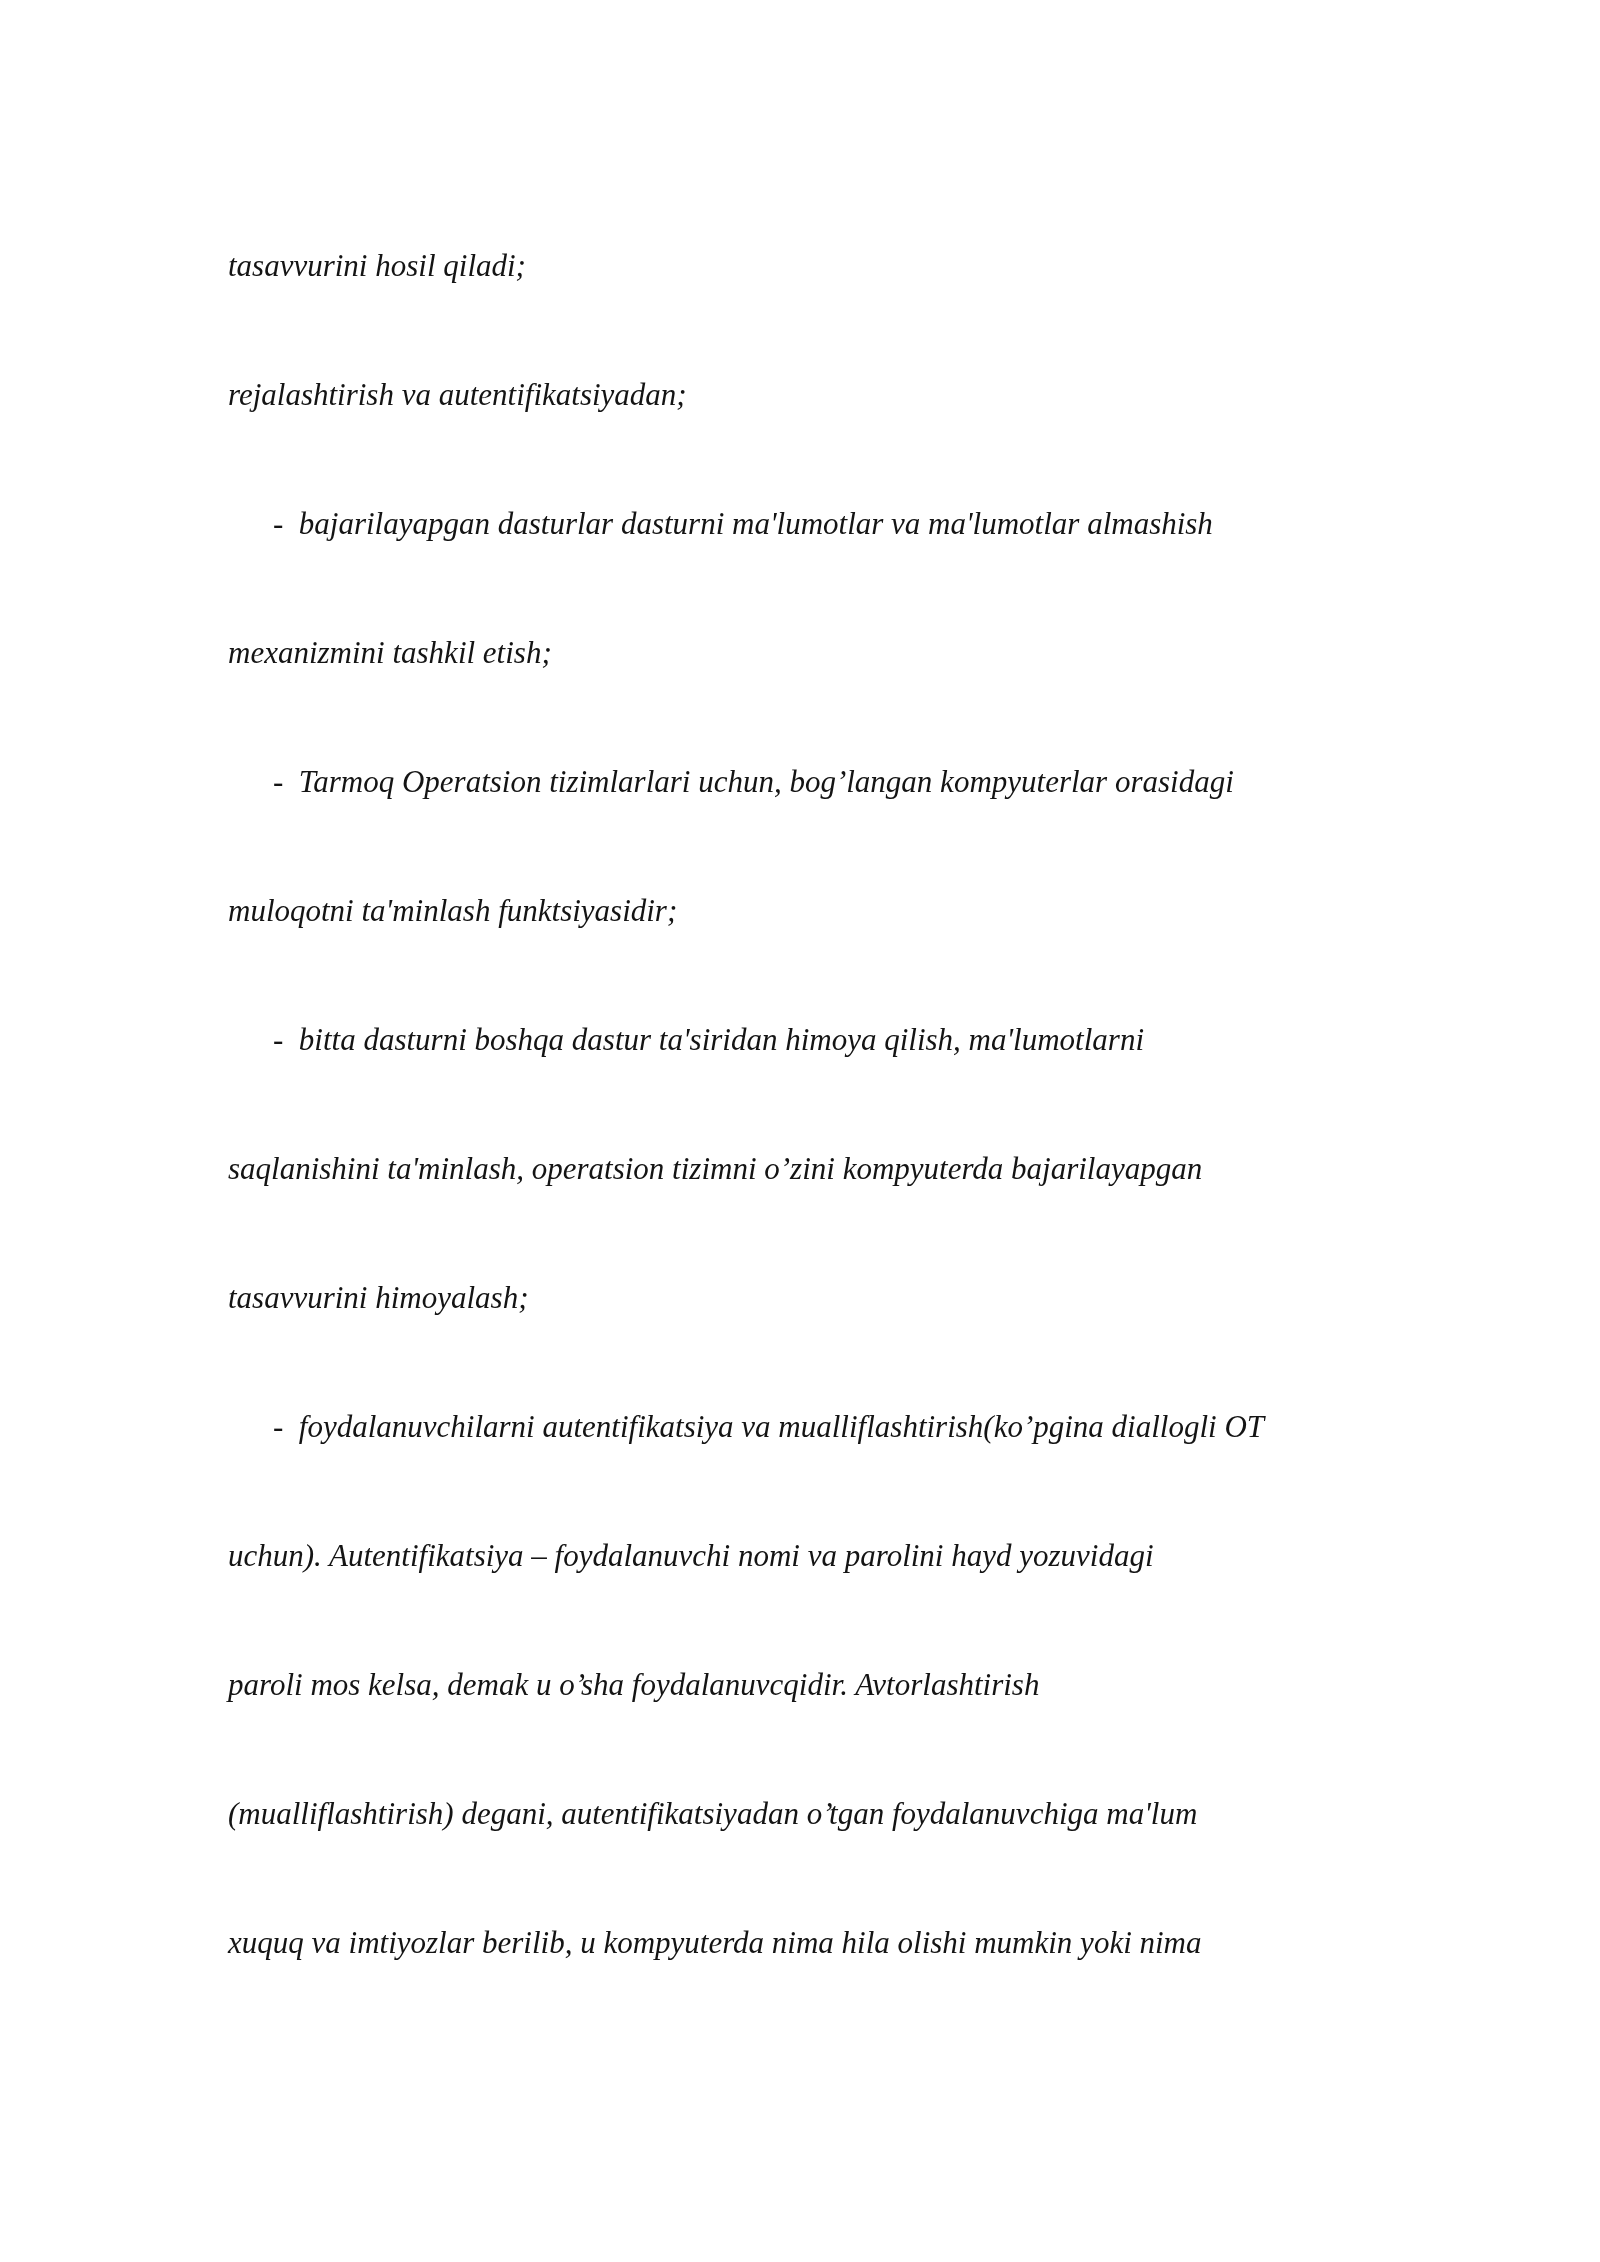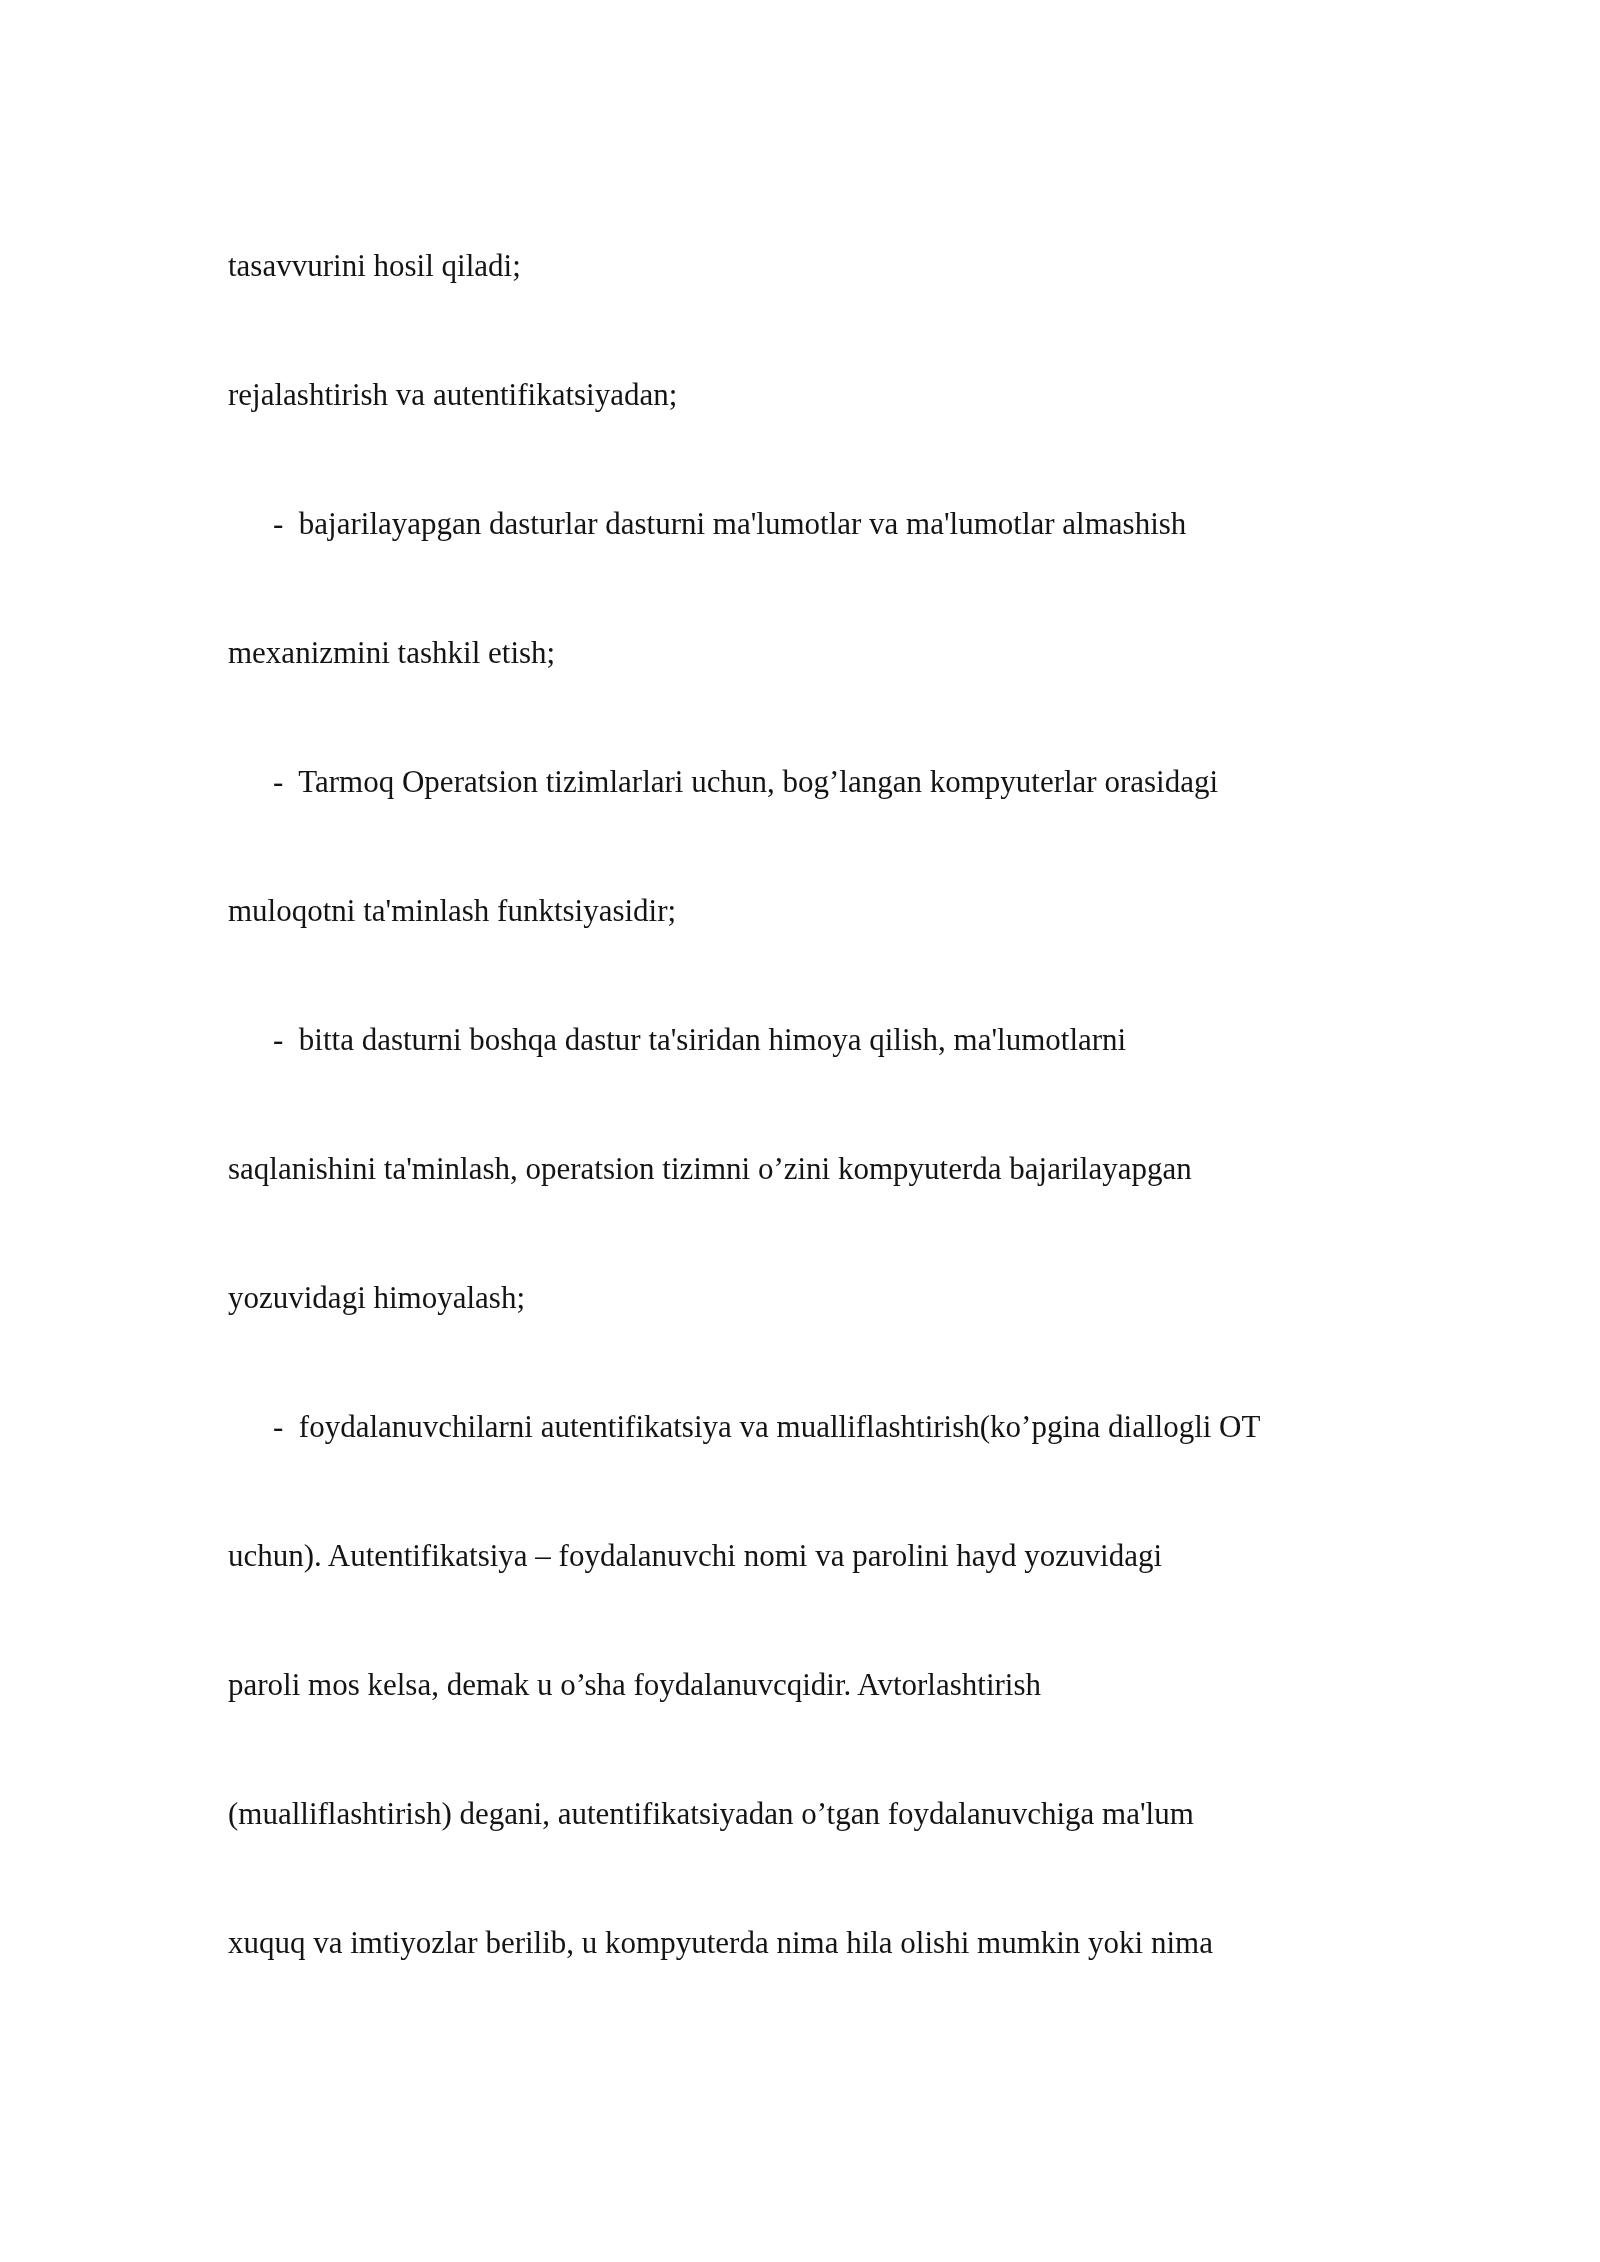--- a/index.html
+++ b/index.html
@@ -8,20 +8,21 @@
     background: #ffffff;
   }
   #page {
     position: relative;
     width: 1320px;
     height: 2262px;
     background: #ffffff;
     overflow: hidden;
     font-family: "Liberation Serif", "DejaVu Serif", serif;
     color: #141414;
+    font-style: italic;
   }
   #text-block {
     position: absolute;
     left: 228px;
     top: 158px;
     width: 1250px;
     font-size: 31px;
     line-height: 43px;
     white-space: pre;
   }
@@ -35,21 +36,21 @@
 <div id="page">
   <div id="text-block">
     <div class="ln m">tasavvurini hosil qiladi;</div>
     <div class="ln m">rejalashtirish va autentifikatsiyadan;</div>
     <div class="ln b">-  bajarilayapgan dasturlar dasturni ma'lumotlar va ma'lumotlar almashish</div>
     <div class="ln m">mexanizmini tashkil etish;</div>
     <div class="ln b">-  Tarmoq Operatsion tizimlarlari uchun, bog’langan kompyuterlar orasidagi</div>
     <div class="ln m">muloqotni ta'minlash funktsiyasidir;</div>
     <div class="ln b">-  bitta dasturni boshqa dastur ta'siridan himoya qilish, ma'lumotlarni</div>
     <div class="ln m">saqlanishini ta'minlash, operatsion tizimni o’zini kompyuterda bajarilayapgan</div>
-    <div class="ln m">yozuvidagi himoyalash;</div>
+    <div class="ln m">tasavvurini himoyalash;</div>
     <div class="ln b">-  foydalanuvchilarni autentifikatsiya va mualliflashtirish(ko’pgina diallogli OT</div>
     <div class="ln m">uchun). Autentifikatsiya – foydalanuvchi nomi va parolini hayd yozuvidagi</div>
     <div class="ln m">paroli mos kelsa, demak u o’sha foydalanuvcqidir. Avtorlashtirish</div>
     <div class="ln m">(mualliflashtirish) degani, autentifikatsiyadan o’tgan foydalanuvchiga ma'lum</div>
     <div class="ln m">xuquq va imtiyozlar berilib, u kompyuterda nima hila olishi mumkin yoki nima</div>
     
     
     
     
     

